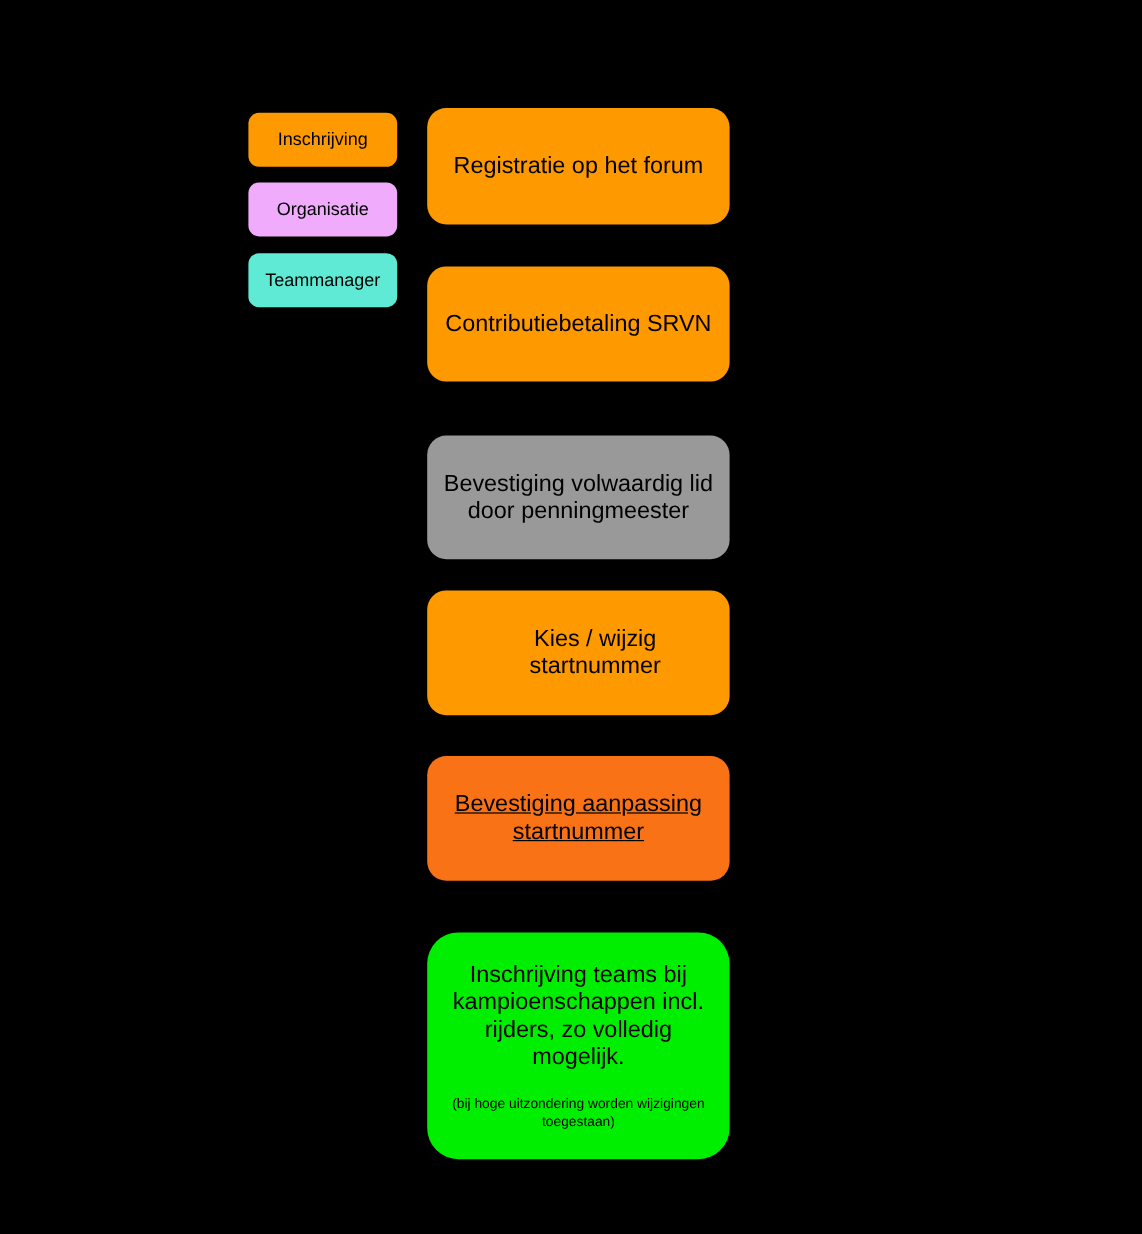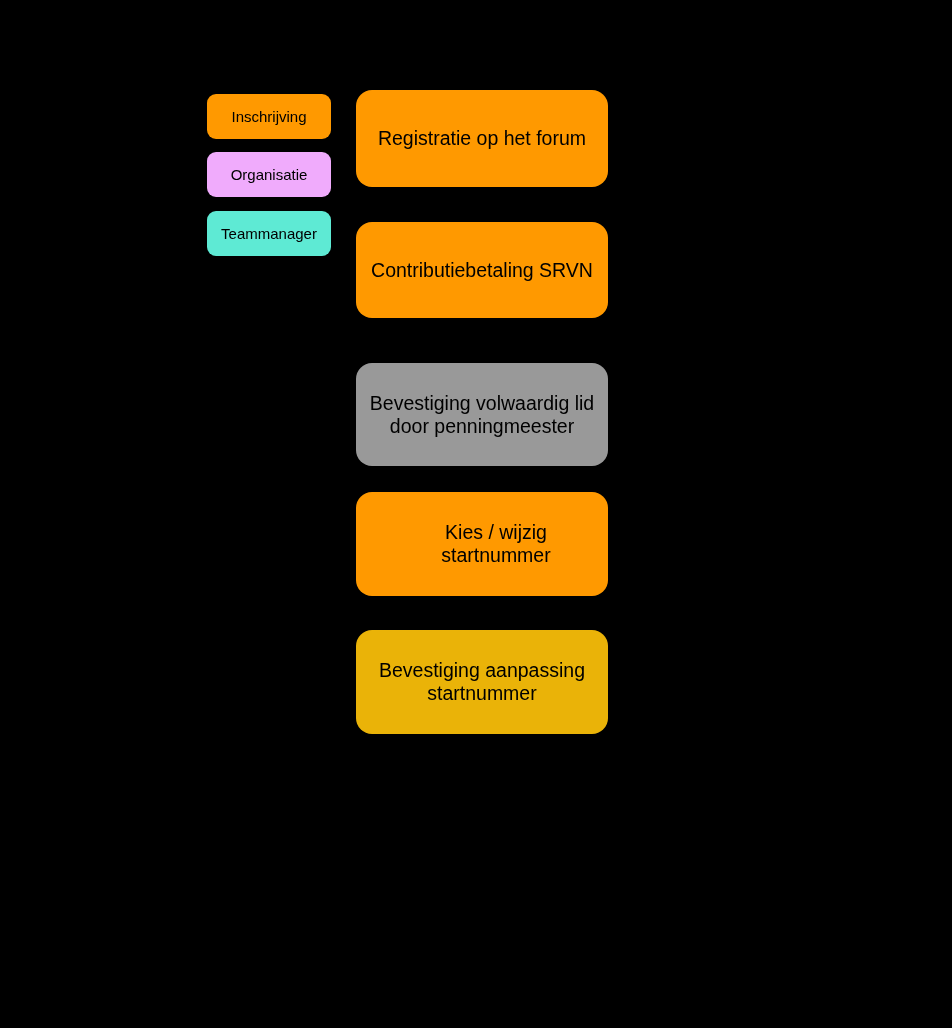--- a/index.html
+++ b/index.html
@@ -103,18 +103,22 @@
   </div>
 
   <div class="node flow-node f2" style="background: rgb(153, 153, 153);">
     <span class="node-label">Bevestiging volwaardig lid door penningmeester</span>
   </div>
 
   <div class="node flow-node f3" style="background: rgb(255, 153, 0); padding-left: 40px;">
     <span class="node-label">Kies / wijzig startnummer</span>
   </div>
 
-  <div class="node flow-node f4" style="background: #eab308;">
+  <div class="node flow-node f4" style="background: #f97316; text-decoration: underline;">
     <span class="node-label">Bevestiging aanpassing startnummer</span>
   </div>
 
+  <div class="node flow-node f5" style="background: rgb(0, 238, 0);">
+    <span class="node-label">Inschrijving teams bij kampioenschappen incl. rijders, zo volledig mogelijk.</span>
+    <span class="node-subnote">(bij hoge uitzondering worden wijzigingen toegestaan)</span>
+  </div>
 
 </div>
 
 </body></html>

